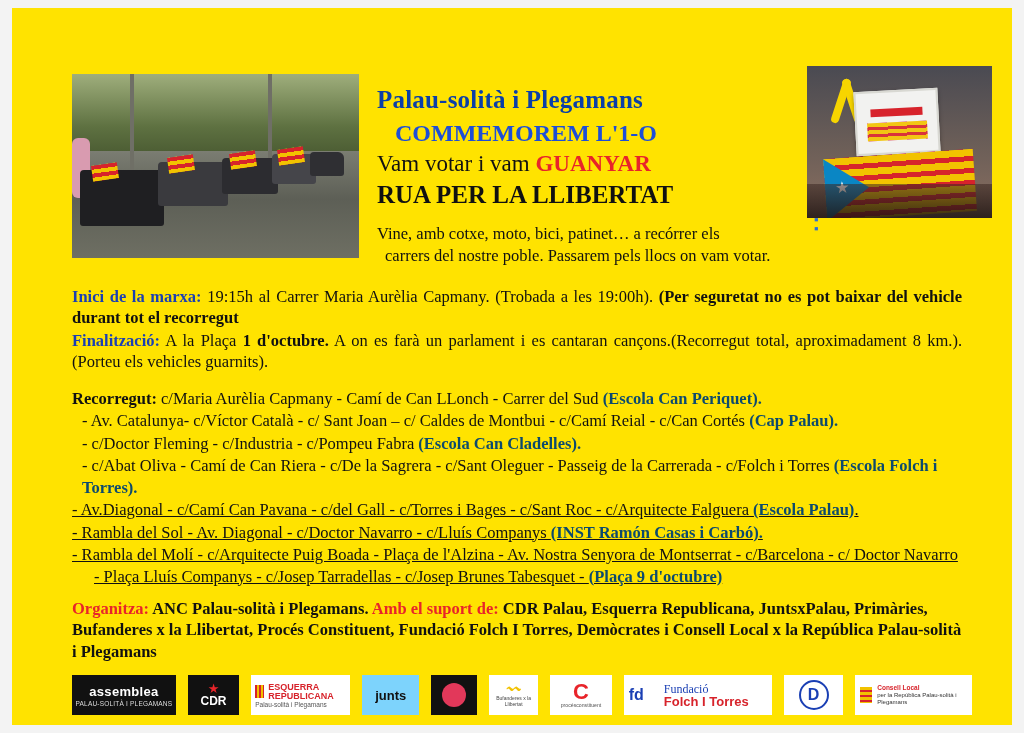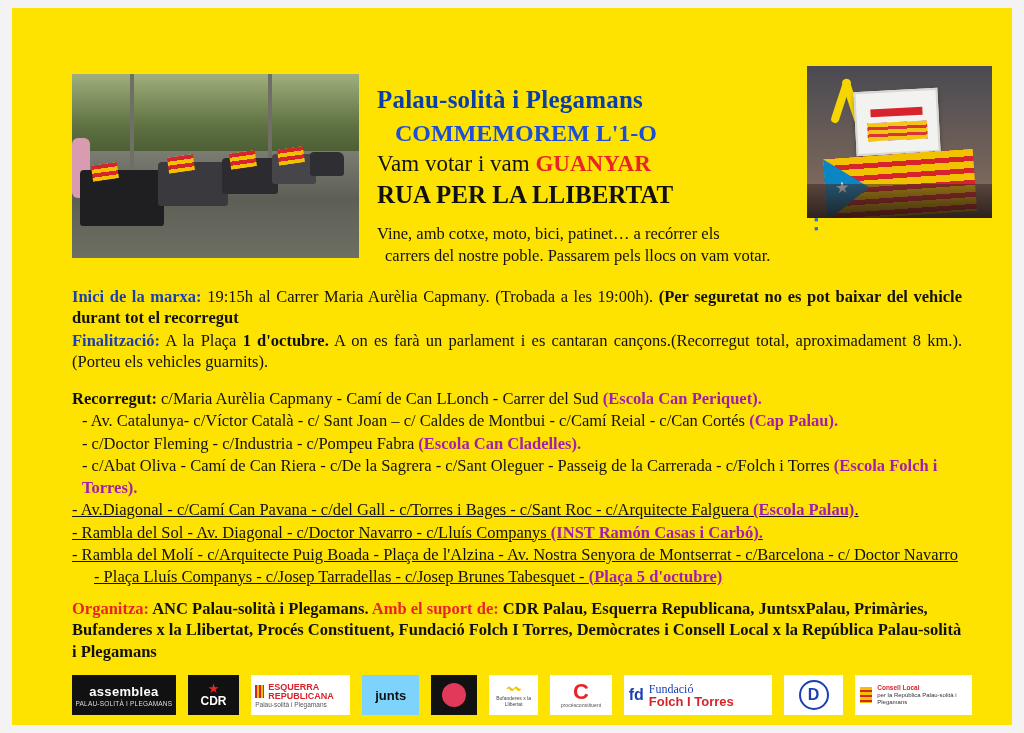--- a/index.html
+++ b/index.html
@@ -131,21 +131,21 @@
     position:absolute;left:0;bottom:0;width:100%;height:34px;
     background:linear-gradient(180deg,rgba(60,40,35,.55),rgba(30,20,18,.85));
   }
 
   
   .body-text{
     position:absolute;left:60px;top:278px;width:890px;
     font-size:16.5px;color:#111;line-height:1.28;
   }
   .blue{color:#1a3fb4;font-weight:bold;}
-  .red{color:#a21caf;font-weight:bold;text-align:right;}
+  .red{color:#0c4a6e;font-weight:bold;text-align:right;}
   .bold{font-weight:bold;}
   .p-inici{margin:0 0 2px 0;text-align:justify;}
   .p-final{margin:0 0 0 0;text-align:justify;}
   .route{
     position:absolute;left:60px;top:380px;width:895px;
     font-size:16.5px;color:#111;line-height:1.30;
   }
   .route p{margin:0 0 1px 0;}
   .route .ind{padding-left:10px;}
   .route .hang{padding-left:22px;text-indent:-22px;text-decoration:underline;}
@@ -180,21 +180,21 @@
   .logo.junts{width:58px;background:#7dd3fc;}
   .logo.junts .n{font-family:"Liberation Sans",sans-serif;font-weight:bold;font-size:13px;color:#111;}
   .logo.primaries{width:46px;background:#111;}
   .logo.primaries .dot{width:24px;height:24px;border-radius:50%;background:#e2385a;}
   .logo.bufanderes{width:50px;background:#fff;flex-direction:column;}
   .logo.bufanderes .sc{font-size:14px;color:#f2c200;line-height:12px;}
   .logo.bufanderes .s{font-family:"Liberation Sans",sans-serif;font-size:5px;color:#444;text-align:center;}
   .logo.proces{width:62px;background:#fff;flex-direction:column;}
   .logo.proces .c{font-family:"Liberation Sans",sans-serif;font-weight:bold;font-size:22px;color:#e8242a;line-height:20px;}
   .logo.proces .s{font-family:"Liberation Sans",sans-serif;font-size:5.2px;color:#555;}
-  .logo.folch{width:150px;background:#fff;flex-direction:row;gap:5px;justify-content:flex-start;padding-left:5px;}
+  .logo.folch{width:150px;background:#fff;flex-direction:row;gap:20px;justify-content:flex-start;padding-left:5px;}
   .logo.folch .mark{font-family:"Liberation Sans",sans-serif;font-weight:bold;font-size:16px;color:#1a3fb4;}
   .logo.folch .tx{display:flex;flex-direction:column;line-height:1;}
   .logo.folch .t1{font-family:Liberation Serif, serif;font-size:12px;color:#1a3fb4;}
   .logo.folch .t2{font-family:"Liberation Sans",sans-serif;font-weight:bold;font-size:13px;color:#d7232b;}
   .logo.democrates{width:60px;background:#fff;}
   .logo.democrates .d{font-family:"Liberation Sans",sans-serif;font-weight:bold;font-size:16px;color:#1a3fb4;border:2px solid #1a3fb4;border-radius:50%;width:26px;height:26px;display:flex;align-items:center;justify-content:center;}
   .logo.consell{width:118px;background:#fff;flex-direction:row;gap:5px;justify-content:flex-start;padding-left:5px;}
   .logo.consell .bars{width:14px;height:16px;background:repeating-linear-gradient(180deg,#f2c200 0 3px,#d7232b 3px 5px);}
   .logo.consell .tx{display:flex;flex-direction:column;line-height:1.15;}
   .logo.consell .t1{font-family:"Liberation Sans",sans-serif;font-weight:bold;font-size:6.5px;color:#d7232b;}
@@ -273,21 +273,21 @@
     <p class="ind">
       <span> - c/Abat Oliva - Camí de Can Riera - c/De la Sagrera - c/Sant Oleguer - Passeig de la Carrerada - c/Folch i Torres </span><span class="red">(Escola Folch i Torres).</span>
     </p>
     <p class="hang">
       <span>-  Av.Diagonal - c/Camí Can Pavana - c/del Gall - c/Torres i Bages - c/Sant Roc - c/Arquitecte Falguera </span><span class="red">(Escola Palau)</span><span>.</span>
     </p>
     <p class="hang">
       <span>-  Rambla del Sol - Av. Diagonal - c/Doctor Navarro - c/Lluís Companys </span><span class="red">(INST Ramón Casas i Carbó).</span>
     </p>
     <p class="hang">
-      <span>-  Rambla del Molí - c/Arquitecte Puig Boada - Plaça de l'Alzina - Av. Nostra Senyora de Montserrat - c/Barcelona - c/ Doctor Navarro - Plaça Lluís Companys - c/Josep Tarradellas - c/Josep Brunes Tabesquet - </span><span class="red">(Plaça 5 d'octubre)</span>
+      <span>-  Rambla del Molí - c/Arquitecte Puig Boada - Plaça de l'Alzina - Av. Nostra Senyora de Montserrat - c/Barcelona - c/ Doctor Navarro - Plaça Lluís Companys - c/Josep Tarradellas - c/Josep Brunes Tabesquet - </span><span class="red">(Plaça 9 d'octubre)</span>
     </p>
   </div>
 
   <div class="organitza">
     <span class="lead">Organitza:</span><span class="black"> ANC Palau-solità i Plegamans. </span><span class="lead">Amb el suport de:</span><span class="black"> CDR Palau, Esquerra Republicana, JuntsxPalau, Primàries, Bufanderes x la Llibertat, Procés Constituent, Fundació Folch I Torres, Demòcrates i Consell Local x la República Palau-solità i Plegamans</span>
   </div>
 
   <div class="logos">
 
     <div class="logo assemblea">

